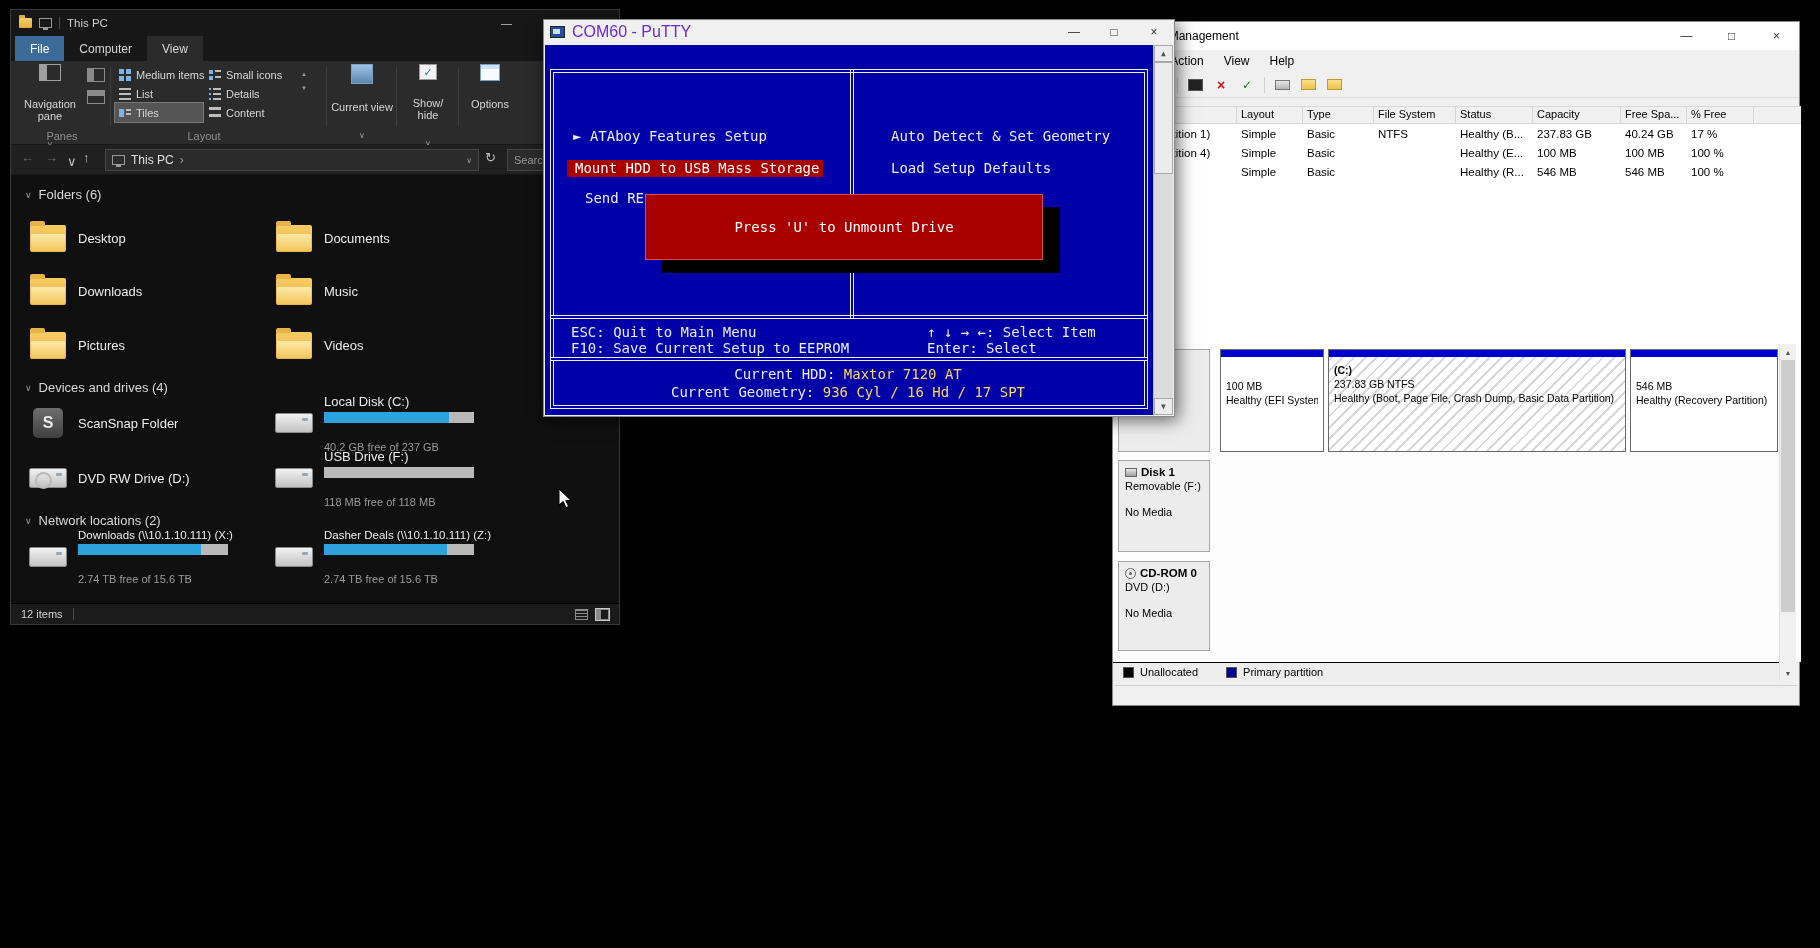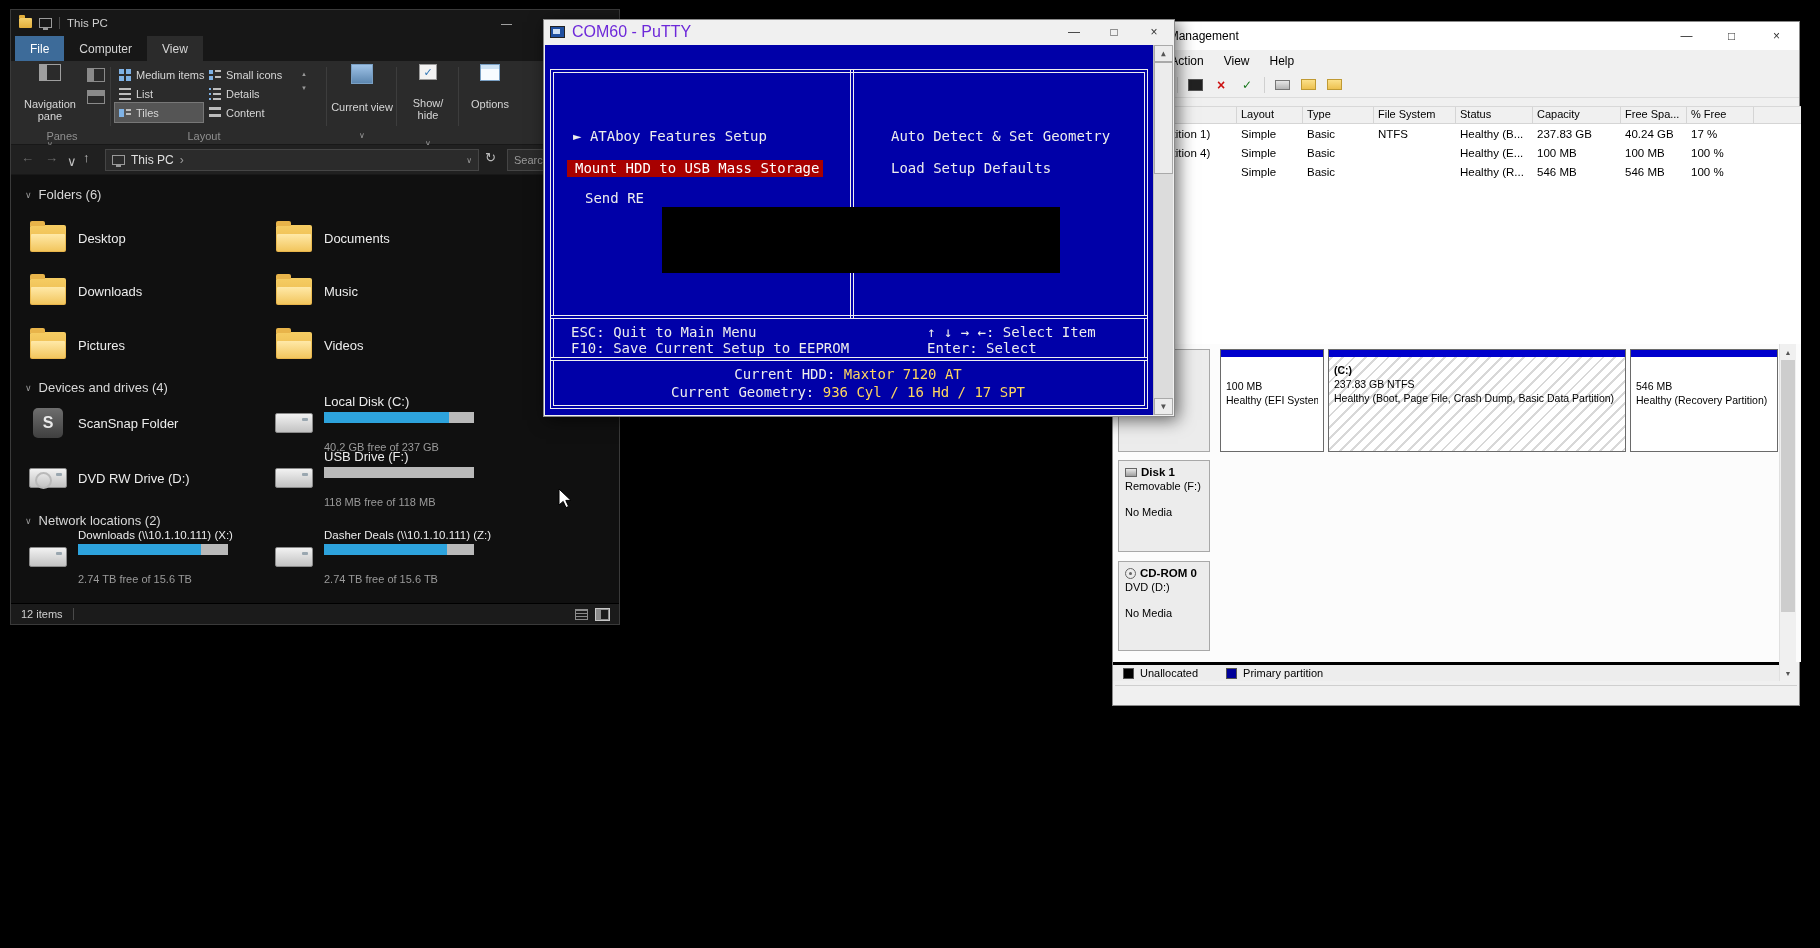--- a/index.html
+++ b/index.html
@@ -128,21 +128,21 @@
   .dk-media{margin-top:14px}
   .hd-ic{width:12px;height:9px;background:linear-gradient(#e8e8e8,#9f9f9f);border:1px solid #666;flex:none}
   .cd-ic{width:11px;height:11px;border:1px solid #666;border-radius:50%;position:relative;flex:none}
   .cd-ic::after{content:"";position:absolute;left:3px;top:3px;width:3px;height:3px;background:#666;border-radius:50%}
   .part{position:absolute;top:0;height:103px;background:#fff;border:1px solid #6a6a6a;overflow:hidden}
   .part.hatch{background:repeating-linear-gradient(135deg,#ffffff 0 6px,#d8d8d8 6px 8px)}
   .part-strip{height:7px}
   .part-txt{padding:6px 5px 0;font-size:10.5px;line-height:14px}
   .part-txt.low{padding-top:22px}
   .part-txt div{white-space:nowrap;overflow:hidden}
-  .dm-legend{position:absolute;left:0;top:640px;width:666px;height:19px;background:#ededed;border-top:3px solid #000000;display:flex;align-items:center;gap:28px;padding-left:10px}
+  .dm-legend{position:absolute;left:0;top:640px;width:666px;height:19px;background:#ededed;border-top:1px solid #000000;display:flex;align-items:center;gap:28px;padding-left:10px}
   .lg{display:flex;align-items:center;gap:6px;font-size:11px}
   .sw{width:11px;height:11px;border:1px solid #555;flex:none}
   .dm-bottom{position:absolute;left:2px;right:2px;bottom:2px;height:18px;background:#f0f0f0;border-top:1px solid #cfcfcf}
   .dm-scroll{position:absolute;right:3px;top:322px;width:17px;height:337px;background:#f0f0f0;border-left:1px solid #e0e0e0}
   .dm-sbtn{position:absolute;left:0;width:16px;height:16px;color:#555;font-size:7px;display:flex;align-items:center;justify-content:center;background:#f0f0f0}
   .dm-thumb{position:absolute;left:1px;top:16px;width:14px;height:252px;background:#cdcdcd}
 
   
   #cursor{position:absolute;left:558px;top:488px;z-index:20}
 </style>
@@ -534,20 +534,23 @@
       <div class="box" style="left:5px;top:24px;width:598px;height:250px"></div>
       <div class="vdiv" style="left:305px;top:24px;height:250px"></div>
 
       <div class="t-abs" style="left:28px;top:84px"><span>►</span> <span>ATAboy Features Setup</span></div>
       <div class="hl" style="left:22px;top:115px;width:256px;height:17px">Mount HDD to USB Mass Storage</div>
       <div class="t-abs" style="left:40px;top:146px">Send RE</div>
       <div class="t-abs" style="left:346px;top:84px">Auto Detect &amp; Set Geometry</div>
       <div class="t-abs" style="left:346px;top:116px">Load Setup Defaults</div>
 
       <div class="dlg-sh" style="left:117px;top:162px;width:398px;height:66px"></div>
+      <div class="dlg" style="left:100px;top:149px;width:398px;height:66px">
+        <span>Press 'U' to Unmount Drive</span>
+      </div>
 
       <div class="box" style="left:5px;top:270px;width:598px;height:46px"></div>
       <div class="t-abs" style="left:26px;top:280px">ESC: Quit to Main Menu</div>
       <div class="t-abs" style="left:382px;top:280px">↑ ↓ → ←: Select Item</div>
       <div class="t-abs" style="left:26px;top:296px">F10: Save Current Setup to EEPROM</div>
       <div class="t-abs" style="left:382px;top:296px">Enter: Select</div>
 
       <div class="box" style="left:5px;top:312px;width:598px;height:52px"></div>
       <div class="sline" style="top:322px"><span>Current HDD: </span><span class="val">Maxtor 7120 AT</span></div>
       <div class="sline" style="top:340px"><span>Current Geometry: </span><span class="val">936 Cyl / 16 Hd / 17 SPT</span></div>

